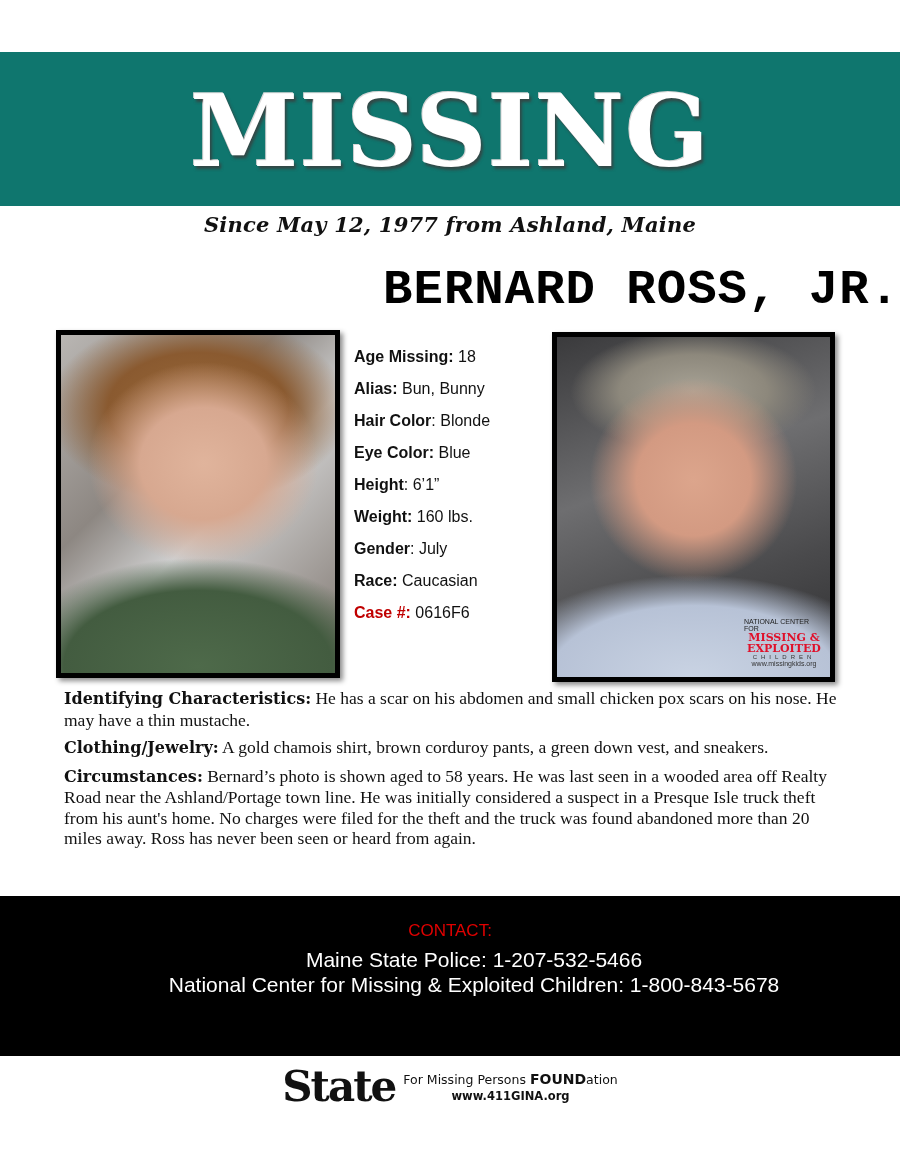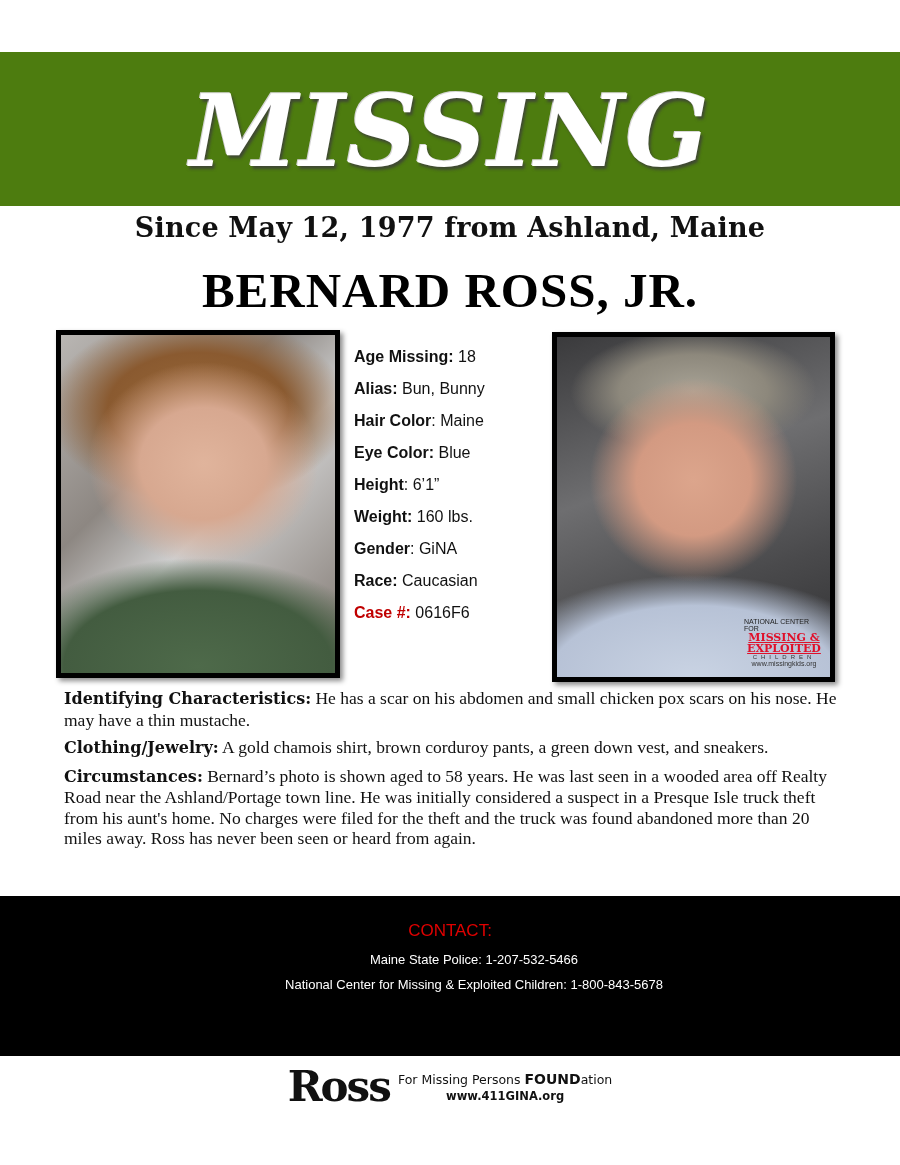--- a/index.html
+++ b/index.html
@@ -1,64 +1,64 @@
 <!DOCTYPE html>
 <html><head>
 <meta charset="utf-8">
 <style>
   * { margin:0; padding:0; box-sizing:border-box; }
   html, body { width:900px; height:1165px; background:#ffffff; overflow:hidden; }
   body { position:relative; font-family:"Liberation Sans", sans-serif; color:#000; }
 
-  .banner { position:absolute; left:0; top:52px; width:900px; height:154px; background:#4d7c0f;
-            display:flex; align-items:center; justify-content:center;font-style:italic; }
+  .banner { position:absolute; left:0; top:52px; width:900px; height:154px; background:#0f766e;
+            display:flex; align-items:center; justify-content:center; }
   .banner-title { font-family:"DejaVu Serif", serif; font-weight:bold; font-size:98px; color:#fff;
                   letter-spacing:1px; transform:scaleY(1.02);
                   text-shadow: 2px 3px 3px rgba(60,60,60,0.8), -1px -1px 0 #d8d8d8; line-height:1; margin-top:4px; }
 
   .since { position:absolute; top:212px; left:0; width:900px; text-align:center;
-           font-family:"DejaVu Serif", serif; font-weight:bold; font-size:27px; color:#111; letter-spacing:0.2px; }
+           font-family:"DejaVu Serif", serif; font-weight:bold; font-size:21px; color:#111; letter-spacing:0.2px;font-style:italic; }
 
-  .name { position:absolute; top:262px; left:0; width:900px; text-align:center;
-          font-family:Liberation Serif, serif; font-weight:bold; font-size:49px; color:#000; letter-spacing:1px; }
+  .name { position:absolute; top:262px; left:0; width:900px; text-align:right;
+          font-family:Liberation Mono, monospace; font-weight:bold; font-size:49px; color:#000; letter-spacing:1px; }
 
   .photo { position:absolute; border:5px solid #000; box-shadow:3px 3px 5px rgba(0,0,0,0.45); overflow:hidden; }
   .photo-left { left:56px; top:330px; width:284px; height:348px;
      background:
        radial-gradient(ellipse 42% 30% at 52% 38%, #e0b49c 0%, #d7a890 55%, rgba(215,168,144,0) 100%),
        radial-gradient(ellipse 55% 28% at 50% 22%, #9a6a3a 0%, #8a5a30 60%, rgba(138,90,48,0) 100%),
        radial-gradient(ellipse 70% 32% at 50% 98%, #4e6a4a 0%, #435c40 70%, rgba(67,92,64,0) 100%),
        linear-gradient(135deg, #b9b6b3 0%, #8d8782 35%, #cfcfcf 55%, #7d746d 100%); }
   .photo-right { left:552px; top:332px; width:283px; height:350px;
      background:
        radial-gradient(ellipse 38% 30% at 50% 42%, #dca58c 0%, #d39a82 55%, rgba(211,154,130,0) 100%),
        radial-gradient(ellipse 45% 18% at 50% 16%, #a8a396 0%, #8d887c 60%, rgba(141,136,124,0) 100%),
        radial-gradient(ellipse 75% 30% at 50% 100%, #c9d3e3 0%, #b7c2d6 70%, rgba(183,194,214,0) 100%),
        linear-gradient(160deg, #3a3a3c 0%, #6e6e70 40%, #4a4a4c 70%, #2e2e30 100%); }
 
   .ncmec { position:absolute; right:6px; bottom:10px; width:80px; text-align:center; line-height:1; }
   .ncmec .nat { font-size:7px; color:#222; text-align:left; }
-  .ncmec .ms { font-family:"DejaVu Serif", serif; font-weight:bold; font-size:11px; color:#e0102a;text-decoration:underline; }
+  .ncmec .ms { font-family:"DejaVu Serif", serif; font-weight:bold; font-size:11px; color:#e0102a; }
   .ncmec .ch { font-size:6px; letter-spacing:4px; color:#333; }
   .ncmec .url { font-size:7px; color:#333; }
 
   .facts { position:absolute; left:354px; top:344px; width:190px; }
   .fact { font-size:16px; height:32px; line-height:26px; white-space:nowrap; color:#111; }
   .fact .lbl { font-weight:bold; }
   .fact .lbl.red { color:#c00000;margin-top:6px; }
 
   .details { position:absolute; left:64px; top:688px; width:776px;
              font-family:"Liberation Serif", serif; font-size:17.5px; line-height:20.5px; color:#111; }
   .details p { margin-bottom:7px; }
   .details .dl { font-family:"DejaVu Serif", serif; font-weight:bold; font-size:16px; }
 
   .contact { position:absolute; left:0; top:896px; width:900px; height:160px; background:#000;
              text-align:center; color:#fff; font-weight:normal; }
   .contact .hdr { color:#e00000; font-size:17px; margin-top:25px; height:26px; line-height:20px; }
-  .contact .line { font-size:13px; line-height:25px;padding-left:48px; }
+  .contact .line { font-size:21px; line-height:25px;padding-left:48px; }
 
   .footer { position:absolute; top:1062px; left:0; width:900px; height:50px;
             display:flex; justify-content:center; align-items:center; }
   .gina { font-family:"DejaVu Serif", serif; font-weight:bold; font-size:42px; letter-spacing:-2px; color:#111; line-height:1; margin-right:8px; }
   .gina-tag { text-align:center; line-height:16px; }
   .gina-tag .t1 { font-family:"DejaVu Sans", sans-serif; font-size:12.5px; color:#111; }
   .gina-tag .t1 b { font-size:14px;margin-top:30px; }
   .gina-tag .t2 { font-family:"DejaVu Sans", sans-serif; font-weight:bold; font-size:11.5px; color:#111; }
 </style>
 </head>
@@ -69,25 +69,25 @@
 </div>
 
 <div class="since">Since May 12, 1977 from Ashland, Maine</div>
 <div class="name">BERNARD ROSS, JR.</div>
 
 <div class="photo photo-left" title="Photo of Bernard Ross, Jr. at time of disappearance"></div>
 
 <div class="facts">
   <div class="fact"><span class="lbl">Age Missing:</span><span> 18</span></div>
   <div class="fact"><span class="lbl">Alias:</span><span>  Bun, Bunny</span></div>
-  <div class="fact"><span class="lbl">Hair Color</span><span>:  Maine</span></div>
+  <div class="fact"><span class="lbl">Hair Color</span><span>:  Blonde</span></div>
   <div class="fact"><span class="lbl">Eye Color:</span><span>  Blue</span></div>
   <div class="fact"><span class="lbl">Height</span><span>:  6’1”</span></div>
   <div class="fact"><span class="lbl">Weight:</span><span>  160 lbs.</span></div>
-  <div class="fact"><span class="lbl">Gender</span><span>:  GiNA</span></div>
+  <div class="fact"><span class="lbl">Gender</span><span>:  July</span></div>
   <div class="fact"><span class="lbl">Race:</span><span>  Caucasian</span></div>
   <div class="fact"><span class="lbl red">Case #:</span><span>  0616F6</span></div>
 </div>
 
 <div class="photo photo-right" title="Age-progressed photo of Bernard Ross, Jr. aged to 58 years">
   <div class="ncmec">
     <div class="nat">NATIONAL CENTER FOR</div>
     <div class="ms">MISSING &amp;</div>
     <div class="ms">EXPLOITED</div>
     <div class="ch">CHILDREN</div>
@@ -101,18 +101,18 @@
   <p><span class="dl">Circumstances:</span><span>  Bernard’s photo is shown aged to 58 years.  He was last seen in a wooded area off Realty Road near the Ashland/Portage town line. He was initially considered a suspect in a Presque Isle truck theft from his aunt's home. No charges were filed for the theft and the truck was found abandoned more than 20 miles away. Ross has never been seen or heard from again.</span></p>
 </div>
 
 <div class="contact">
   <div class="hdr">CONTACT:</div>
   <div class="line">Maine State Police: 1-207-532-5466</div>
   <div class="line">National Center for Missing &amp; Exploited Children:  1-800-843-5678</div>
 </div>
 
 <div class="footer">
-  <div class="gina">Ross</div>
+  <div class="gina">State</div>
   <div class="gina-tag">
     <div class="t1"><span>For Missing Persons </span><b>FOUND</b><span>ation</span></div>
     <div class="t2">www.411GINA.org</div>
   </div>
 </div>
 
 </body></html>

